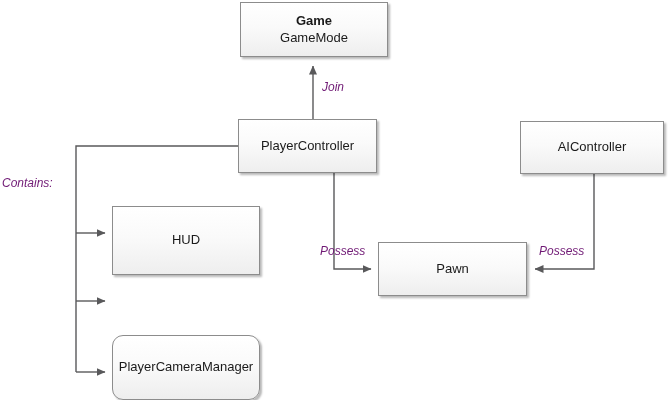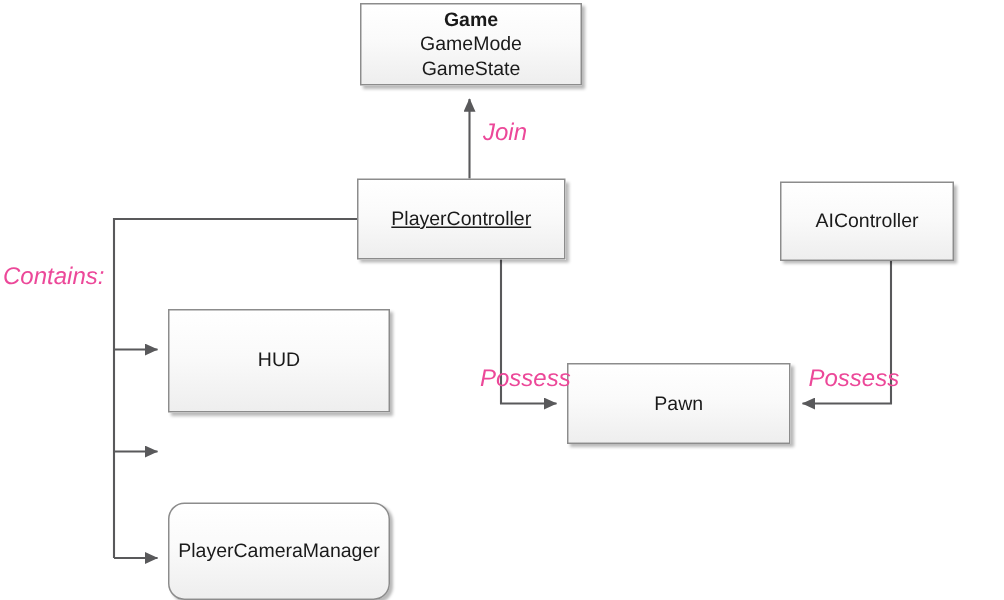--- a/index.html
+++ b/index.html
@@ -34,22 +34,22 @@
   }
   .node .title-bold {
     font-weight: bold;
   }
   .node .line {
     display: block;
   }
   .edge-label {
     position: absolute;
     font-style: italic;
-    font-size: 16px;
-    color: #ec4899;
+    font-size: 12px;
+    color: #701a75;
     white-space: nowrap;
   }
   svg.wires {
     position: absolute;
     left: 0;
     top: 0;
     width: 669px;
     height: 400px;
     overflow: visible;
   }
@@ -82,28 +82,27 @@
 
     <path class="wire" d="M238,146 L76,146 L76,372"></path>
     <path class="wire" d="M76,233 L105,233" marker-end="url(#arrowHead)"></path>
     <path class="wire" d="M76,301 L105,301" marker-end="url(#arrowHead)"></path>
     <path class="wire" d="M76,372 L105,372" marker-end="url(#arrowHead)"></path>
   </svg>
 
   <div class="node" style="left:240px; top:2px; width:148px; height:55px;">
     <span class="line title-bold">Game</span>
     <span class="line">GameMode</span>
-    <span class="line">GameState</span>
   </div>
 
-  <div class="node" style="left:238px; top:119px; width:139px; height:54px;text-decoration:underline;">
+  <div class="node" style="left:238px; top:119px; width:139px; height:54px;">
     <span class="line">PlayerController</span>
   </div>
 
-  <div class="node" style="left:520px; top:121px; width:116px; height:53px;">
+  <div class="node" style="left:520px; top:121px; width:144px; height:53px;">
     <span class="line">AIController</span>
   </div>
 
   <div class="node" style="left:378px; top:242px; width:149px; height:54px;">
     <span class="line">Pawn</span>
   </div>
 
   <div class="node" style="left:112px; top:206px; width:148px; height:69px;">
     <span class="line">HUD</span>
   </div>

